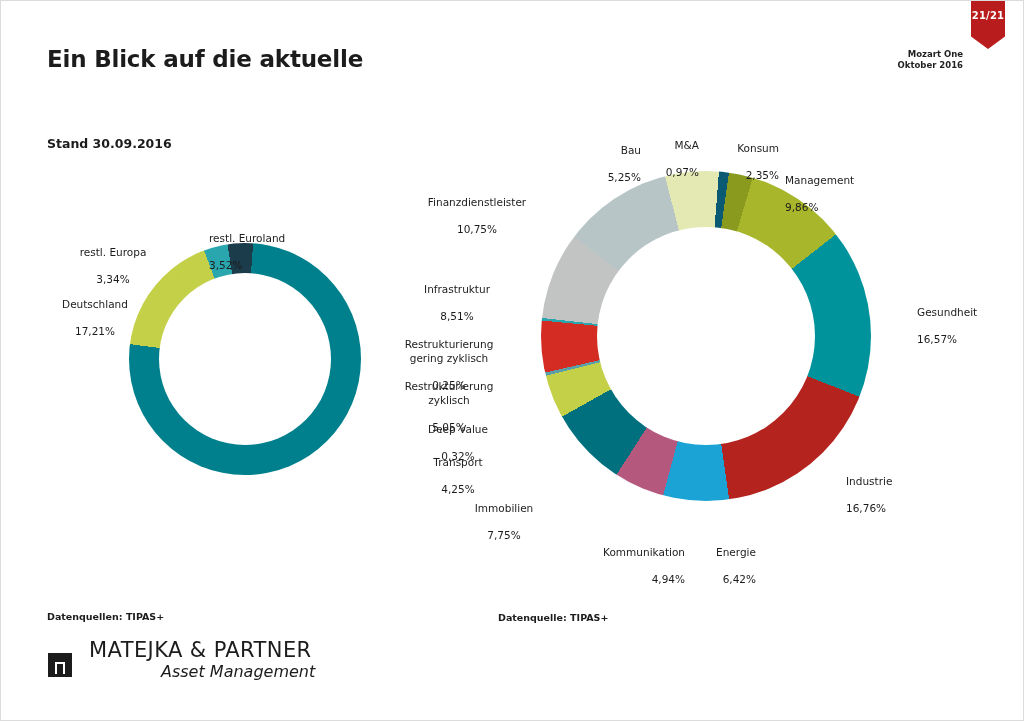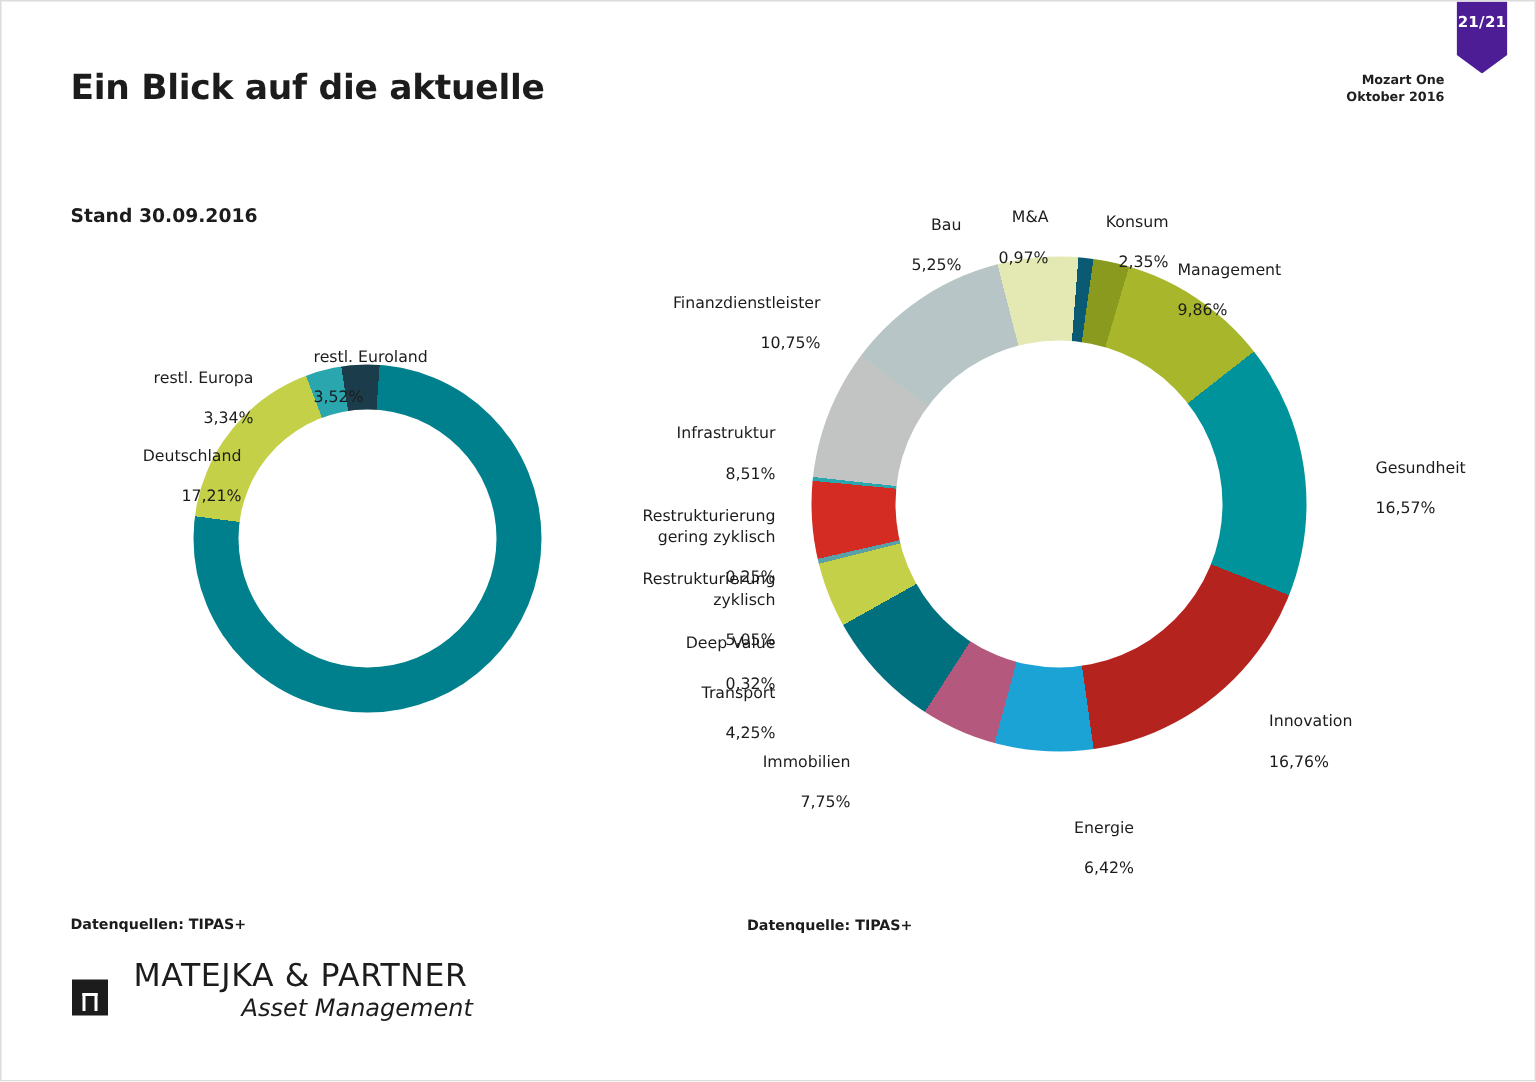--- a/index.html
+++ b/index.html
@@ -24,21 +24,21 @@
     box-sizing: border-box;
   }
 
   
   .corner-tag {
     position: absolute;
     right: 18px;
     top: 0;
     width: 34px;
     height: 48px;
-    background: #4c1d95;
+    background: #b91c1c;
     clip-path: polygon(0 0, 100% 0, 100% 74%, 50% 100%, 0 74%);
     color: #ffffff;
     font-size: 10px;
     font-weight: bold;
     text-align: center;
     padding-top: 9px;
     box-sizing: border-box;
     letter-spacing: .2px;
   }
   .corner-meta {
@@ -107,21 +107,21 @@
   }
 
   
   .lbl {
     position: absolute;
     font-size: 10.5px;
     line-height: 1.28;
     color: #1c1c1c;
     white-space: pre-line;
   }
-  .lbl.r { text-align: right; }
+  .lbl.r { text-align: center; }
   .lbl.c { text-align: right; }
   .lbl.l { text-align: left; }
 
   
   .src-left {
     position: absolute;
     left: 46px;
     top: 610px;
     font-size: 9.5px;
     font-weight: bold;
@@ -232,26 +232,30 @@
   </div>
   <div class="lbl l" style="left:784px; top:160px; width:110px;">
     <span>Management</span><br>
     <span>9,86%</span>
   </div>
   <div class="lbl l" style="left:873px; top:292px; width:110px;margin-left:43px;">
     <span>Gesundheit</span><br>
     <span>16,57%</span>
   </div>
   <div class="lbl l" style="left:845px; top:461px; width:110px;">
-    <span>Innovation</span><br>
+    <span>Industrie</span><br>
     <span>16,76%</span>
   </div>
   <div class="lbl c" style="left:663px; top:532px; width:92px;">
     <span>Energie</span><br>
     <span>6,42%</span>
+  </div>
+  <div class="lbl c" style="left:558px; top:532px; width:126px;">
+    <span>Kommunikation</span><br>
+    <span>4,94%</span>
   </div>
   <div class="lbl r" style="left:440px; top:488px; width:126px;">
     <span>Immobilien</span><br>
     <span>7,75%</span>
   </div>
   <div class="lbl r" style="left:398px; top:442px; width:118px;">
     <span>Transport</span><br>
     <span>4,25%</span>
   </div>
   <div class="lbl r" style="left:398px; top:409px; width:118px;">

